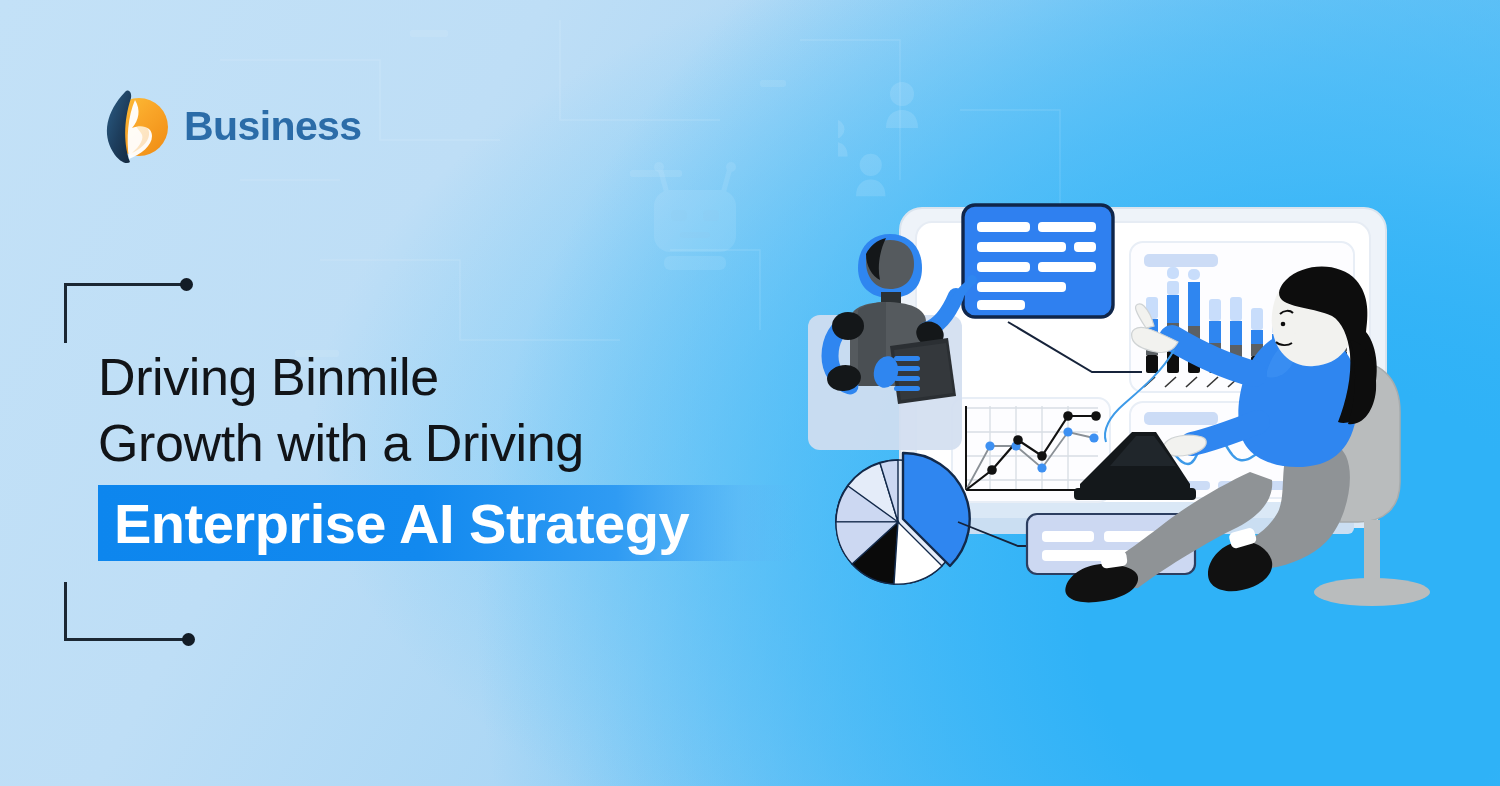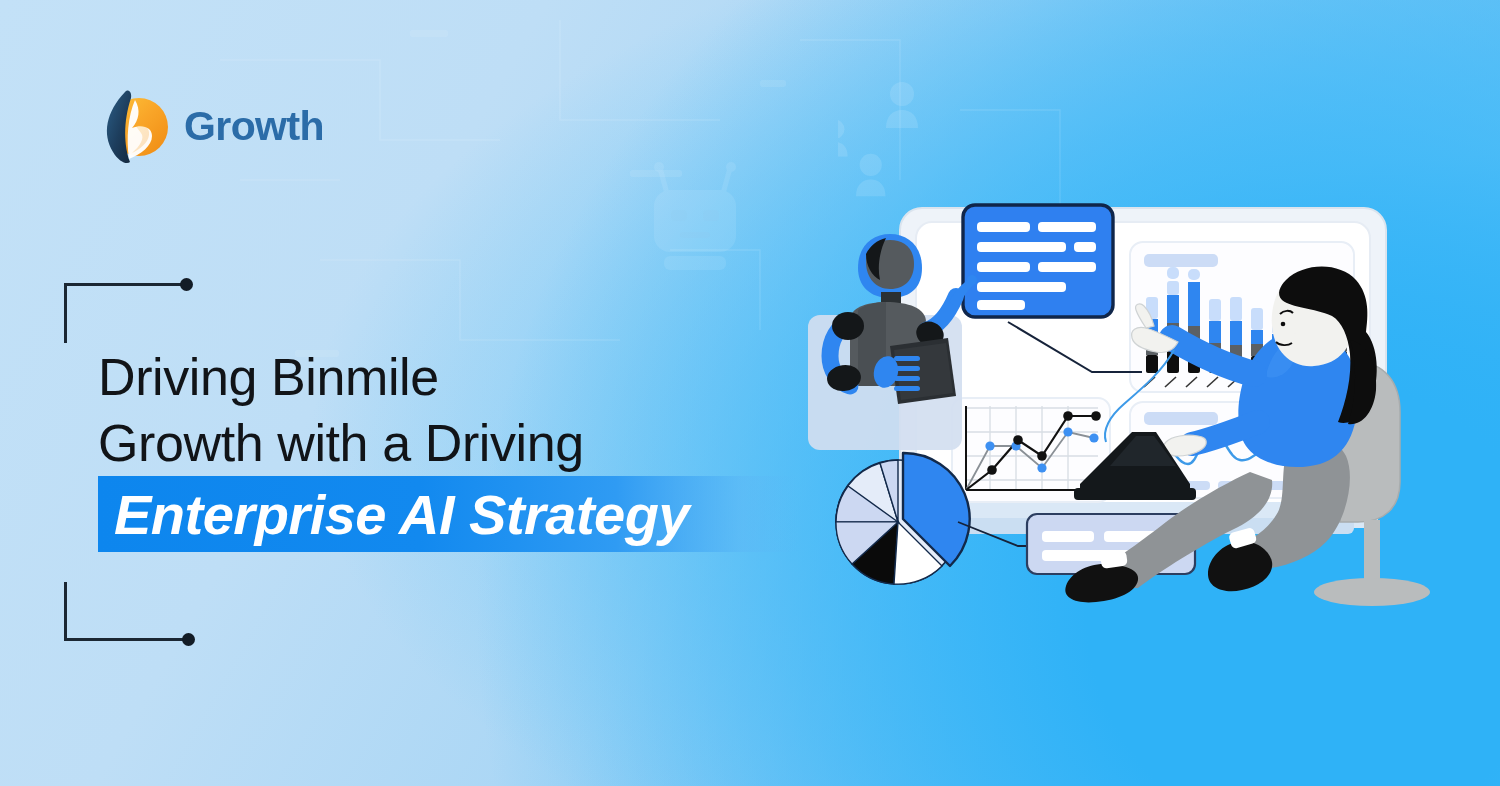--- a/index.html
+++ b/index.html
@@ -32,21 +32,21 @@
   #bracket-top   { left:64px; top:283px; width:200px; height:62px; }
   #bracket-bot   { left:64px; top:582px; width:200px; height:62px; }
 
   
   #headline { position:absolute; left:98px; top:344px; width:760px; }
   .hl-line {
     font-size:52px; line-height:66px; font-weight:400; color:#111418;
     letter-spacing:-0.4px; white-space:nowrap;
   }
   #hl-highlight-wrap {
-    position:relative; display:block; width:700px; height:76px;font-style:italic;
+    margin-top:9px; position:relative; display:block; width:700px; height:76px;
   }
   #hl-highlight-bg {
     position:absolute; inset:0;
     background:linear-gradient(90deg,#0d86ee 0%,#1289ef 46%,#2f9bf3 74%,rgba(90,182,246,0.45) 92%,rgba(120,200,247,0) 100%);
   }
   #hl-highlight-text {
     position:absolute; left:16px; top:4px;
     font-size:56px; line-height:70px; font-weight:700; color:#ffffff;
     letter-spacing:-0.5px; white-space:nowrap;
   }
@@ -131,21 +131,21 @@
             <stop offset="55%" stop-color="#1d3d5c"></stop>
             <stop offset="100%" stop-color="#14293e"></stop>
           </linearGradient>
         </defs>
         <circle cx="43" cy="41" r="29" fill="url(#lgOrange)"></circle>
         <path d="M29 6 C10 26 6 48 17 66 C23 76 31 79 34 76 C28 60 27 36 35 12 C36 7 33 2 29 6 Z" fill="url(#lgNavy)"></path>
         <path d="M33 73 C30 52 32 30 39 14 C45 24 43 34 36 42 C46 38 56 41 56 50 C56 60 45 68 33 73 Z" fill="#ffffff" opacity=".96"></path>
         <path d="M40 40 C48 37 54 42 53 49 C52 57 44 63 36 67 C44 60 49 52 45 47 C43 44 41 42 40 40 Z" fill="url(#lgOrange)" opacity=".25"></path>
       </svg>
     </div>
-    <div class="word">Growth</div>
+    <div class="word">Business</div>
   </div>
 
   <div class="bracket" id="bracket-top">
     <div class="hline" style="left:0; top:0; width:122px;"></div>
     <div class="vline" style="left:0; top:0; height:60px;"></div>
     <div class="dot" style="left:116px; top:-5px;"></div>
   </div>
   <div class="bracket" id="bracket-bot">
     <div class="vline" style="left:0; top:0; height:59px;"></div>
     <div class="hline" style="left:0; top:56px; width:124px;"></div>

